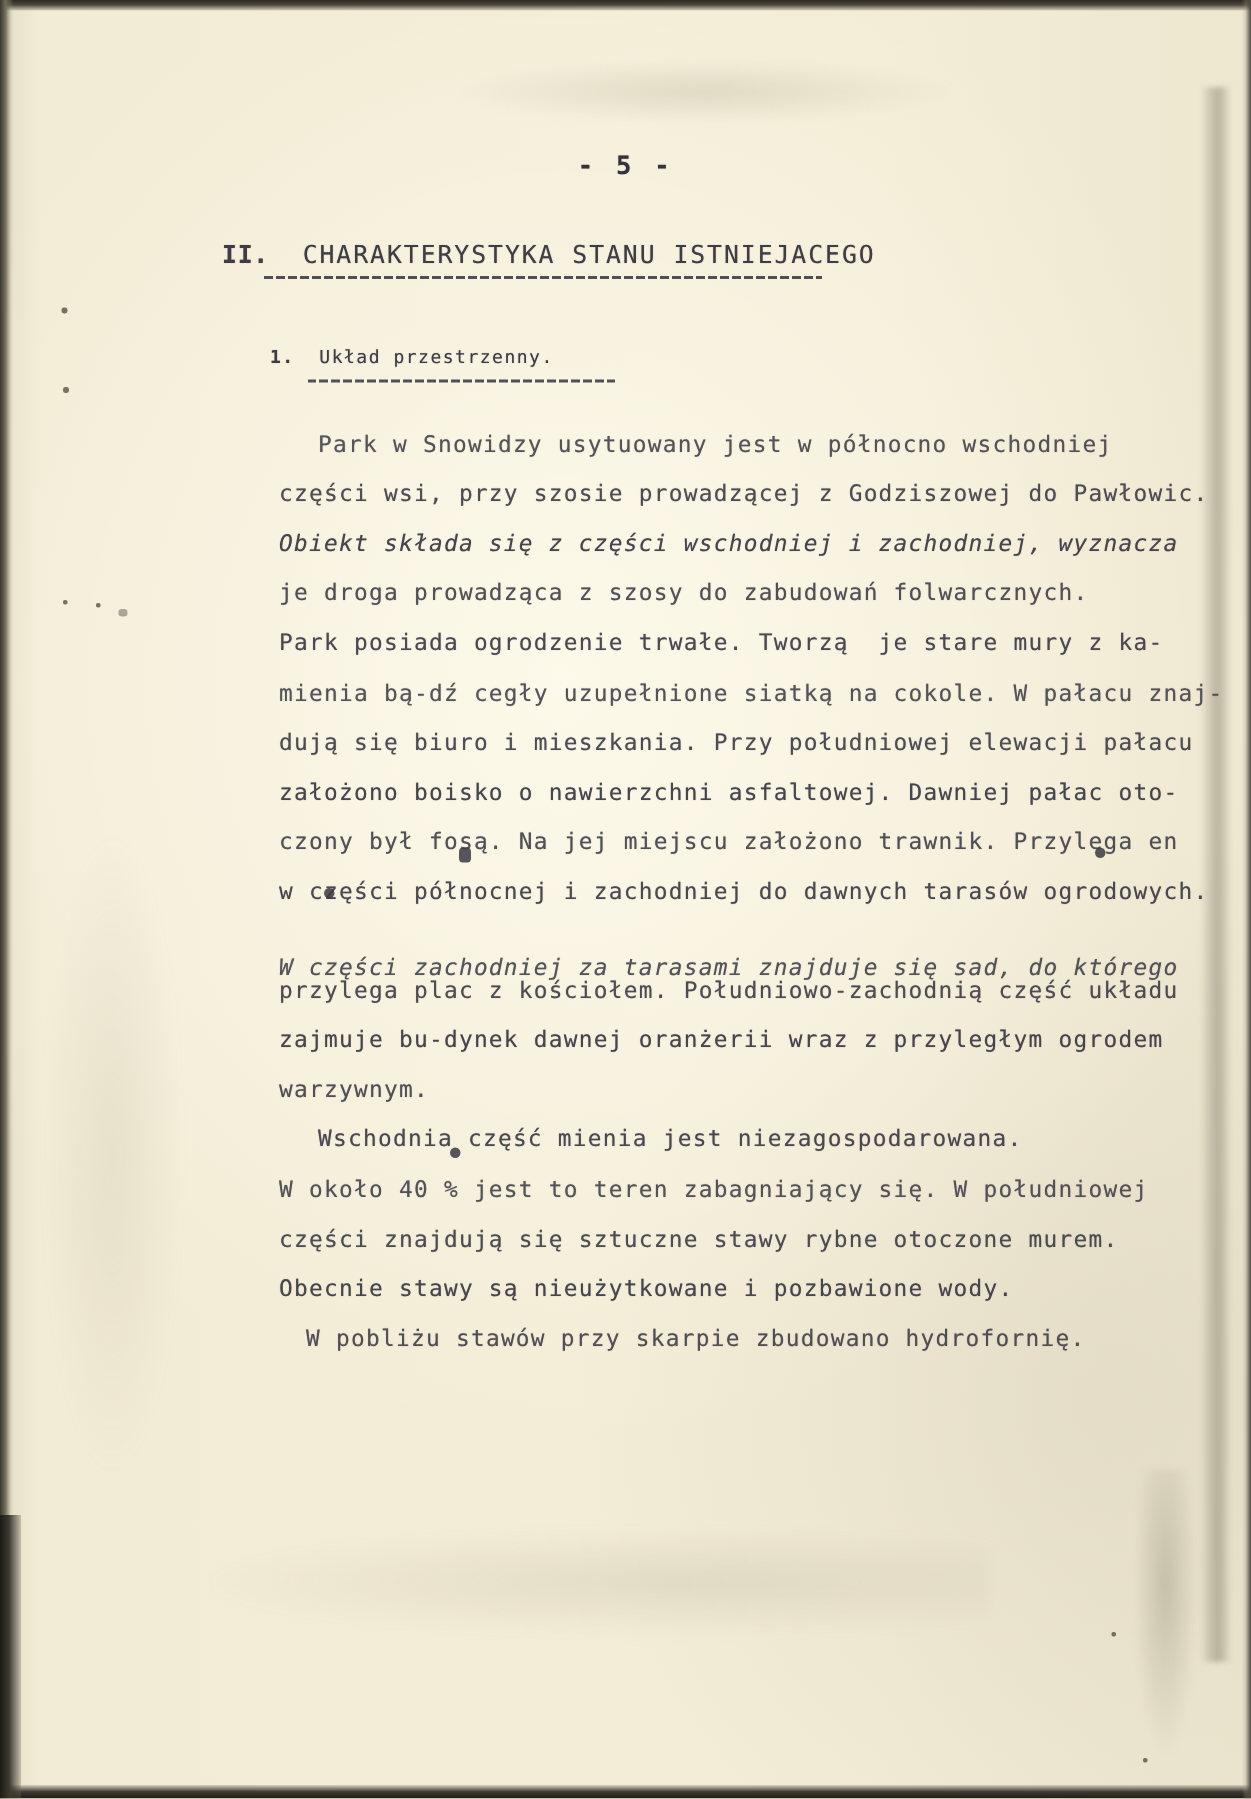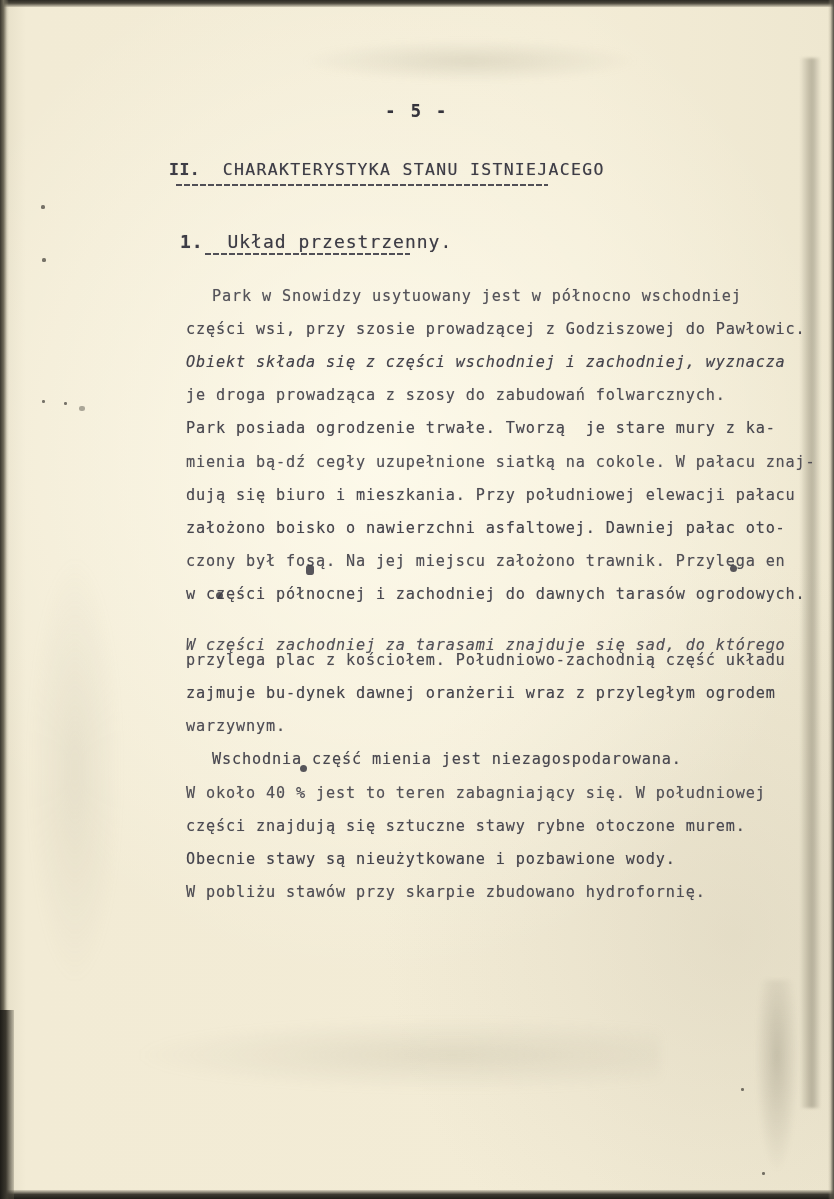--- a/index.html
+++ b/index.html
@@ -90,33 +90,33 @@
     top: 101px; left: 0; width: 834px; text-align: center;
     font-size: 17px; letter-spacing: 2.5px; color: #34333b;
     font-weight: bold;
   }
 
   #heading {
     top: 160px; left: 148px;
     font-size: 16.5px; letter-spacing: 1.3px;
     color: #3e3d46;
   }
-  #heading .num { font-weight: bold; letter-spacing: 0.5px; margin-left: 21px; }
+  #heading .num { font-weight: bold; letter-spacing: 0.5px; }
   .tw-underline {
     position: absolute; height: 2px;
     background: repeating-linear-gradient(90deg,
         #42414a 0px, #42414a 6px,
         rgba(0,0,0,0) 6px, rgba(0,0,0,0) 8px);
     opacity: .92;
   }
   #heading-rule { top: 184px; left: 176px; width: 372px; }
 
   #subheading {
     top: 231px; left: 180px;
-    font-size: 18px; letter-spacing: 1.0px; color: #3d3c45;
+    font-size: 12px; letter-spacing: 1.0px; color: #3d3c45;
   }
   #subheading .num { font-weight: bold; }
   #subheading-rule { top: 253px; left: 205px; width: 205px; }
 
   .body-line {
     left: 186px;
     font-size: 15.2px;
     letter-spacing: 0.85px;
     color: #43424b;
   }
@@ -171,21 +171,21 @@
       <div class="typed body-line" style="top: 551.8px; opacity: 0.92;">czony był fosą. Na jej miejscu założono trawnik. Przylega en</div>
       <div class="typed body-line" style="top: 584.9px; opacity: 0.96;">w części północnej i zachodniej do dawnych tarasów ogrodowych.</div>
       <div class="typed body-line" style="top: 636px; opacity: 0.9; font-style: italic;">W części zachodniej za tarasami znajduje się sad, do którego</div>
       <div class="typed body-line" style="top: 651.1px; opacity: 0.94;">przylega plac z kościołem. Południowo-zachodnią część układu</div>
       <div class="typed body-line" style="top: 684.2px; opacity: 0.98; text-align: right;">zajmuje bu-dynek dawnej oranżerii wraz z przyległym ogrodem</div>
       <div class="typed body-line" style="top: 717.3px; opacity: 0.92;">warzywnym.</div>
       <div class="typed body-line indent" style="top: 750.4px; opacity: 0.96;">Wschodnia część mienia jest niezagospodarowana.</div>
       <div class="typed body-line" style="top: 783.5px; opacity: 0.9;">W około 40 % jest to teren zabagniający się. W południowej</div>
       <div class="typed body-line" style="top: 816.6px; opacity: 0.94;">części znajdują się sztuczne stawy rybne otoczone murem.</div>
       <div class="typed body-line" style="top: 849.7px; opacity: 0.98;">Obecnie stawy są nieużytkowane i pozbawione wody.</div>
-      <div class="typed body-line" style="top: 882.8px; opacity: 0.92;">W pobliżu stawów przy skarpie zbudowano hydrofornię.</div>
+      <div class="typed body-line" style="top: 882.8px; opacity: 0.92; margin-left: 18px;">W pobliżu stawów przy skarpie zbudowano hydrofornię.</div>
     </div>
 
   <div class="inkblot" style="left:306px; top:565px; width:8px; height:10px; border-radius:30%;"></div>
   <div class="inkblot" style="left:216px; top:592px; width:7px; height:7px;"></div>
   <div class="inkblot" style="left:300px; top:765px; width:7px; height:7px;"></div>
   <div class="inkblot" style="left:730px; top:565px; width:7px; height:7px;"></div>
 
 </div>
 
 </body></html>

